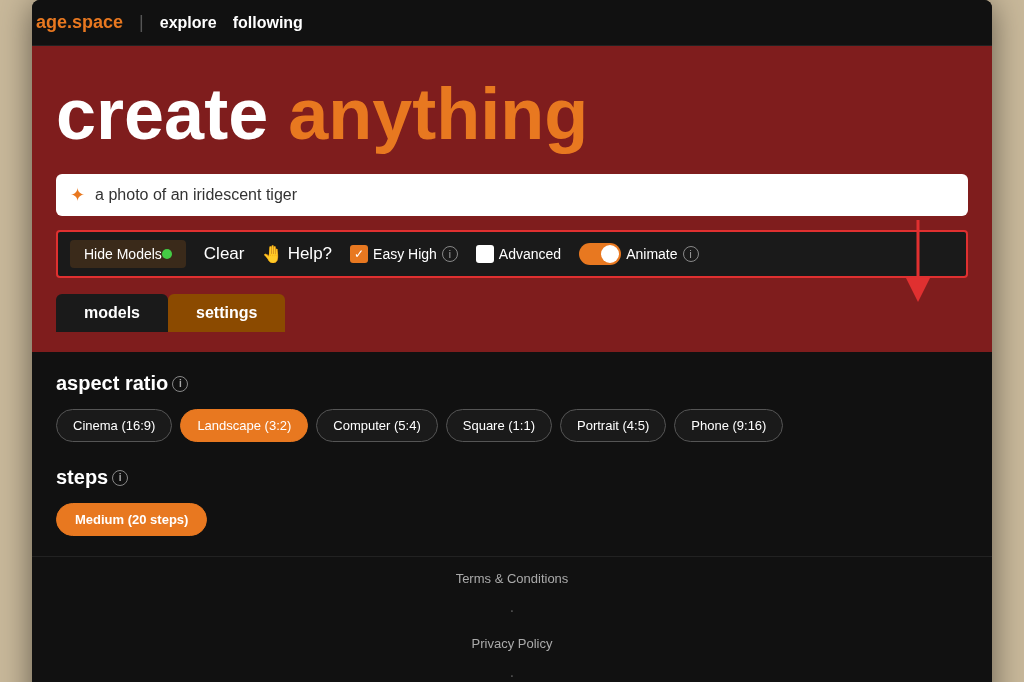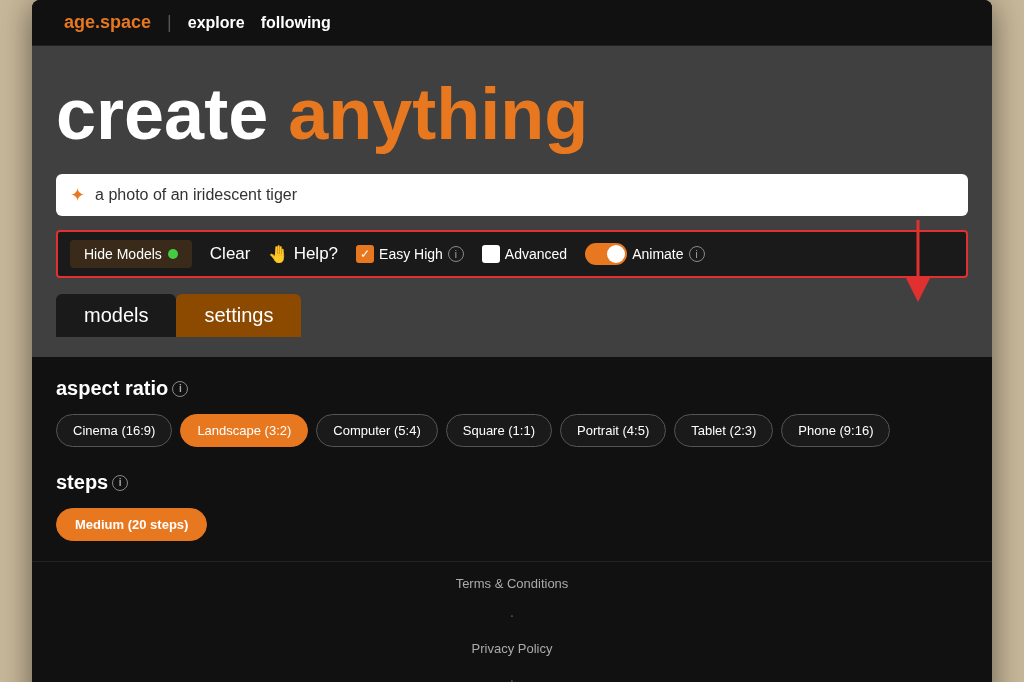--- a/index.html
+++ b/index.html
@@ -14,21 +14,21 @@
     .browser-window {
       width: 960px;
       background: #111;
       border-radius: 8px;
       overflow: hidden;
       box-shadow: 0 4px 32px rgba(0,0,0,0.5);
     }
     
     .top-nav {
       background: #111;
-      padding: 12px 32px;
+      padding: 12px 4px;
       display: flex;
       align-items: center;
       gap: 16px;
       border-bottom: 1px solid #222;
     }
     .nav-brand {
       color: #e87820;
       font-weight: bold;
       font-size: 18px;
     }
@@ -38,21 +38,21 @@
     }
     .nav-link {
       color: #fff;
       font-size: 16px;
       font-weight: 600;
       cursor: pointer;
       text-decoration: none;
     }
     
     .hero {
-      background: #404040;
+      background: #7f1d1d;
       padding: 32px 24px 20px 24px;
     }
     .hero-title {
       font-size: 72px;
       font-weight: 900;
       line-height: 1;
       margin-bottom: 24px;
     }
     .hero-title .white { color: #fff; }
     .hero-title .orange { color: #e87820; }
@@ -93,21 +93,20 @@
     .hide-models-btn {
       background: #3a2a1a;
       color: #fff;
       border: none;
       border-radius: 4px;
       padding: 6px 14px;
       font-size: 14px;
       cursor: pointer;
       display: flex;
       align-items: center;
-      gap: 6px;
       white-space: nowrap;
     }
     .green-dot {
       width: 10px;
       height: 10px;
       background: #44cc44;
       border-radius: 50%;
       display: inline-block;
     }
     .ctrl-btn {
@@ -180,22 +179,22 @@
       transition: left 0.2s;
     }
     
     .tabs-row {
       display: flex;
       gap: 0;
       margin: 10px 0 0 0;
     }
     .tab {
       padding: 10px 28px;
-      font-size: 20px;
-      font-weight: 400;
+      font-size: 16px;
+      font-weight: 700;
       cursor: pointer;
       border-radius: 6px 6px 0 0;
     }
     .tab.inactive {
       background: #1a1a1a;
       color: #fff;
     }
     .tab.active {
       background: #8b4a00;
       color: #fff;
@@ -365,21 +364,20 @@
     <div class="section-title">
       <span>aspect ratio</span>
       <span class="info-icon">i</span>
     </div>
     <div class="aspect-ratio-row">
       <button class="ar-btn"><span>Cinema (16:9)</span></button>
       <button class="ar-btn active"><span>Landscape (3:2)</span></button>
       <button class="ar-btn"><span>Computer (5:4)</span></button>
       <button class="ar-btn"><span>Square (1:1)</span></button>
       <button class="ar-btn"><span>Portrait (4:5)</span></button>
-      <button class="ar-btn"><span>Tablet (2:3)</span></button>
       <button class="ar-btn"><span>Phone (9:16)</span></button>
     </div>
 
     <div class="section-title">
       <span>steps</span>
       <span class="info-icon">i</span>
     </div>
     <div class="steps-row">
       <button class="step-btn"><span>Medium (20 steps)</span></button>
     </div>

